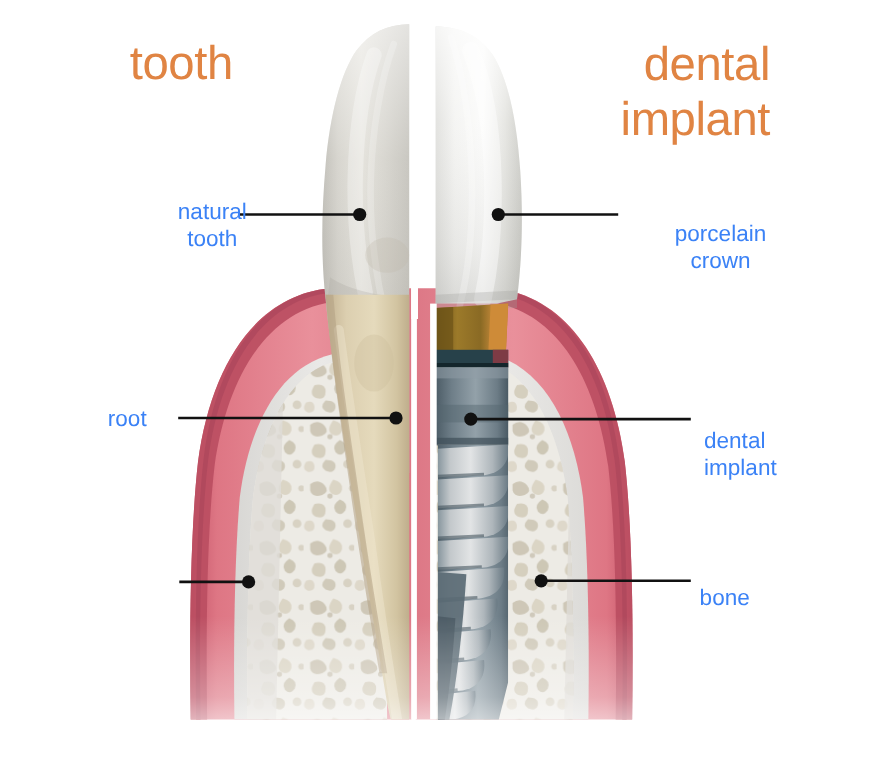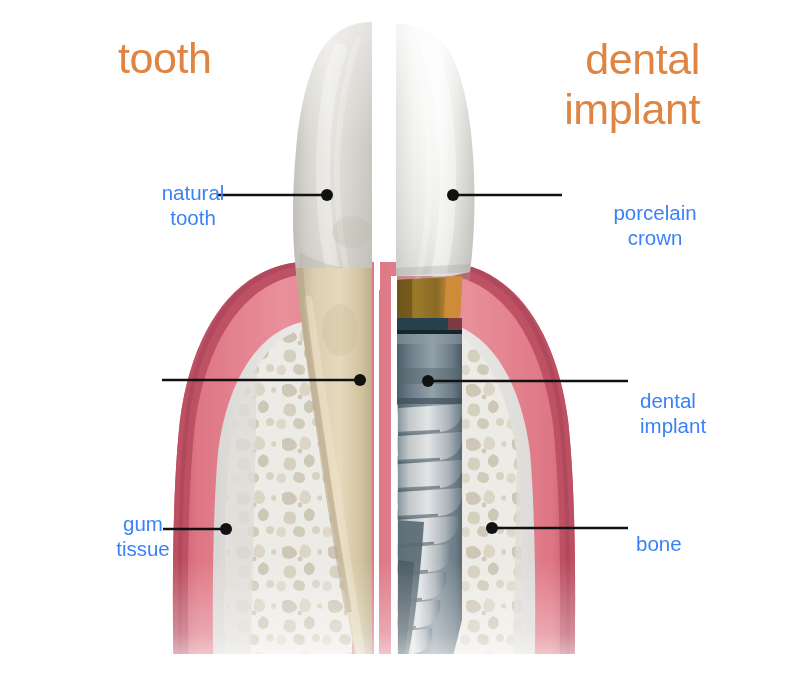--- a/index.html
+++ b/index.html
@@ -327,19 +327,18 @@
   </svg>
 
   <div class="title" id="title-left">tooth</div>
   <div class="title" id="title-right">dental
 implant</div>
 
   <div class="callout-label left" id="label-natural-tooth">natural
 tooth</div>
   <div class="callout-label right" id="label-porcelain-crown">porcelain
 crown</div>
+  <div class="callout-label left" id="label-root">root</div>
   <div class="callout-label right" id="label-dental-implant">dental
 implant</div>
-  <div class="callout-label left" id="label-gum-tissue">gum
-tissue</div>
   <div class="callout-label right" id="label-bone">bone</div>
 
 </div>
 
 </body></html>

